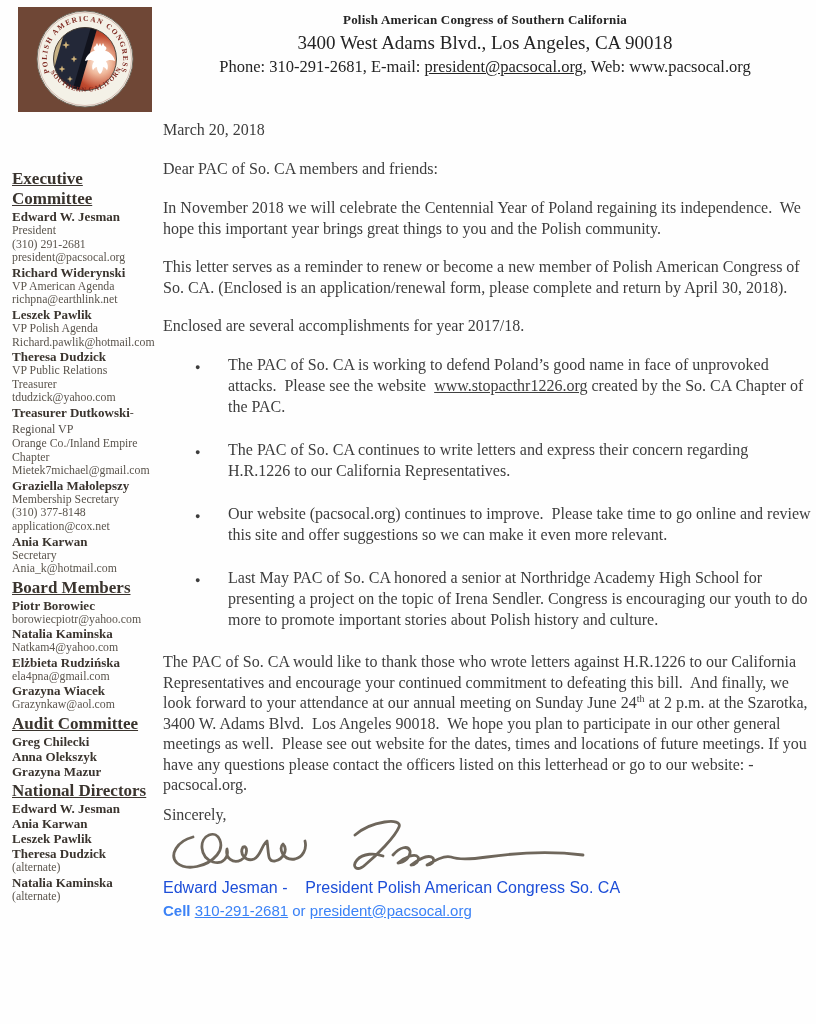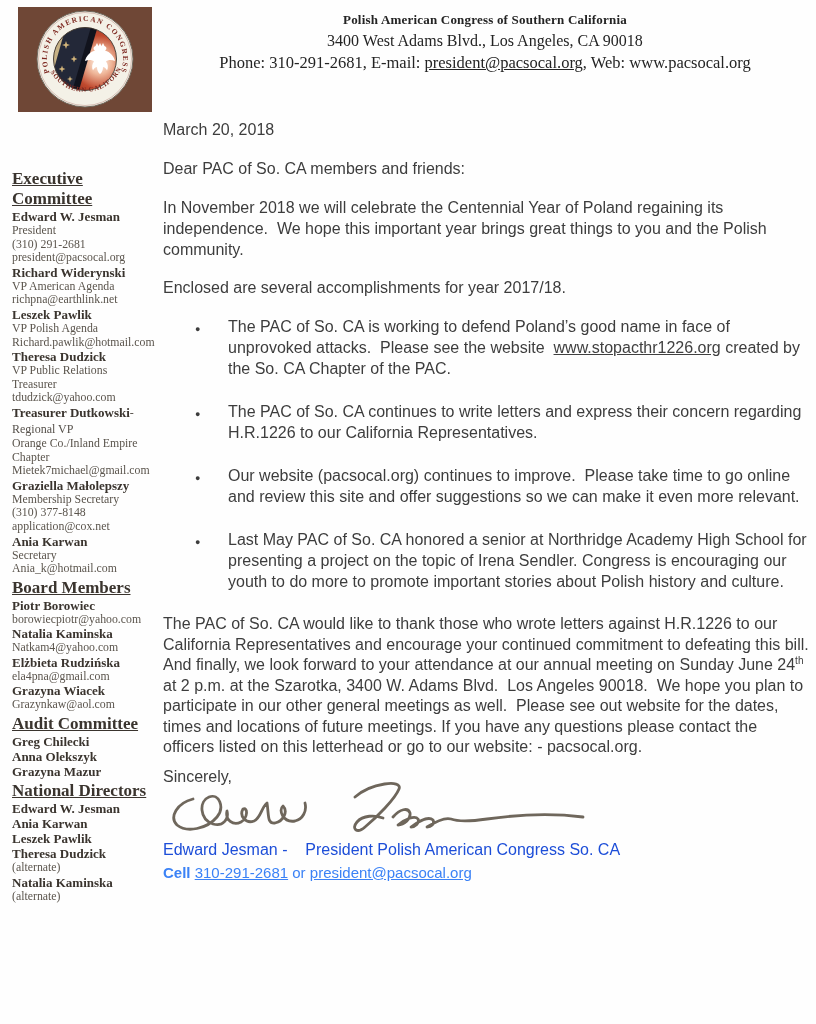--- a/index.html
+++ b/index.html
@@ -11,21 +11,21 @@
   }
   .page{position:absolute;inset:0;background:#fefefe;}
 
   
   .logo-block{position:absolute;left:18px;top:7px;width:134px;height:105px;}
   .header-text{
     position:absolute;left:160px;top:12px;width:650px;text-align:center;
     font-family:"Liberation Serif", serif;color:#242424;
   }
   .org-name{font-size:13px;font-weight:bold;letter-spacing:.2px;}
-  .org-address{font-size:16px;margin-top:4px;}
+  .org-address{font-size:19px;margin-top:4px;}
   .org-contact{font-size:16.5px;margin-top:3px;white-space:pre-wrap;}
   .org-contact .u{text-decoration:underline;}
 
   
   .sidebar{
     position:absolute;left:12px;top:167px;width:148px;
     font-family:"Liberation Serif", serif;color:#4d463f;
   }
   .sb-heading{
     font-size:17px;font-weight:bold;text-decoration:underline;
@@ -33,21 +33,21 @@
   }
   .sb-name{font-size:13px;font-weight:bold;line-height:15px;color:#3a342e;}
   .sb-name .sb-suffix{font-weight:normal;font-size:12px;color:#55504a;}
   .sb-detail{font-size:11.8px;line-height:13.6px;color:#5a544c;}
 
   
   .body-col{
     position:absolute;left:163px;top:119px;width:648px;
     font-size:16px;line-height:21px;color:#3d3d3d;
   }
-  .line, .para, .bullets li, .closing{white-space:pre-wrap;}
+  .line, .para, .bullets li, .closing{white-space:pre-wrap;font-family:Liberation Serif, serif;}
   .date-line{margin:0 0 18px 0;}
   .salutation{margin:0 0 18px 0;}
   .para{margin:0 0 17px 0;}
   .bullets{list-style:none;margin:18px 0 0 0;padding:0 0 0 65px;}
   .bullets li{position:relative;margin:0 0 22px 0;}
   .bullets li::before{
     content:"●";position:absolute;left:-33px;top:3px;
     font-size:9px;color:#3d3d3d;
   }
   .link{color:#404040;text-decoration:underline;}
@@ -176,20 +176,21 @@
       <div class="sb-name">Natalia Kaminska</div>
       <div class="sb-detail">(alternate)</div>
     </div>
 
   <div class="body-col">
     <div class="line date-line">March 20, 2018</div>
     <div class="line salutation">Dear PAC of So. CA members and friends:</div>
 
     <div>
         <p class="para">In November 2018 we will celebrate the Centennial Year of Poland regaining its independence.  We hope this important year brings great things to you and the Polish community.</p>
+        <p class="para">This letter serves as a reminder to renew or become a new member of Polish American Congress of So. CA. (Enclosed is an application/renewal form, please complete and return by April 30, 2018).</p>
         <p class="para">Enclosed are several accomplishments for year 2017/18.</p>
       </div>
 
     <ul class="bullets">
         <li><span>The PAC of So. CA is working to defend Poland’s good name in face of unprovoked attacks.  Please see the website  </span><span class="link">www.stopacthr1226.org</span><span> created by the So. CA Chapter of the PAC.</span></li>
         <li><span>The PAC of So. CA continues to write letters and express their concern regarding H.R.1226 to our California Representatives.</span></li>
         <li><span>Our website (pacsocal.org) continues to improve.  Please take time to go online and review this site and offer suggestions so we can make it even more relevant.</span></li>
         <li><span>Last May PAC of So. CA honored a senior at Northridge Academy High School for presenting a project on the topic of Irena Sendler. Congress is encouraging our youth to do more to promote important stories about Polish history and culture.</span></li>
       </ul>
 

